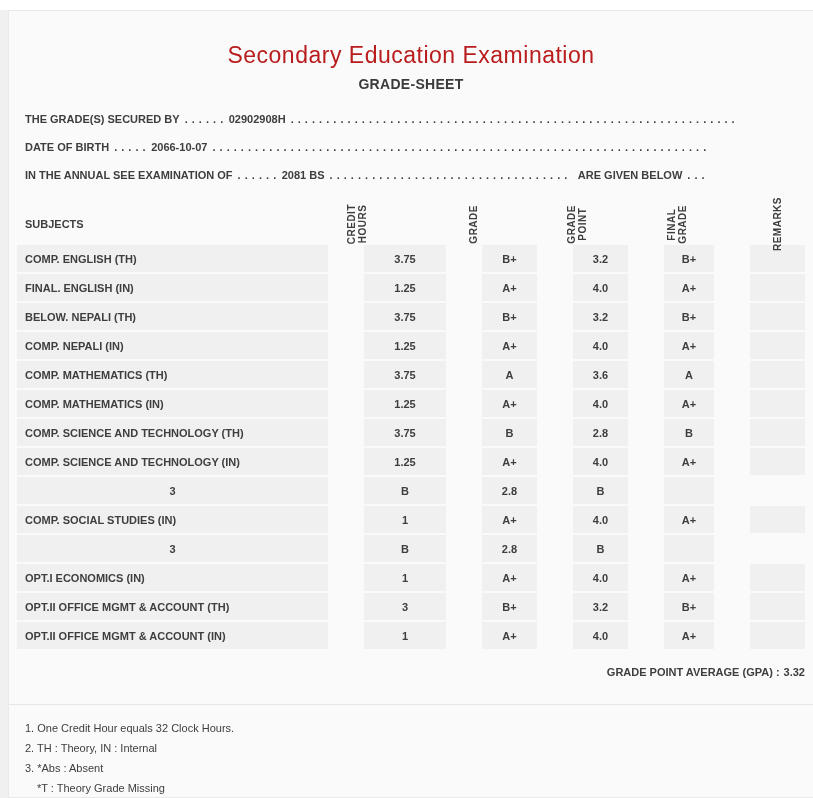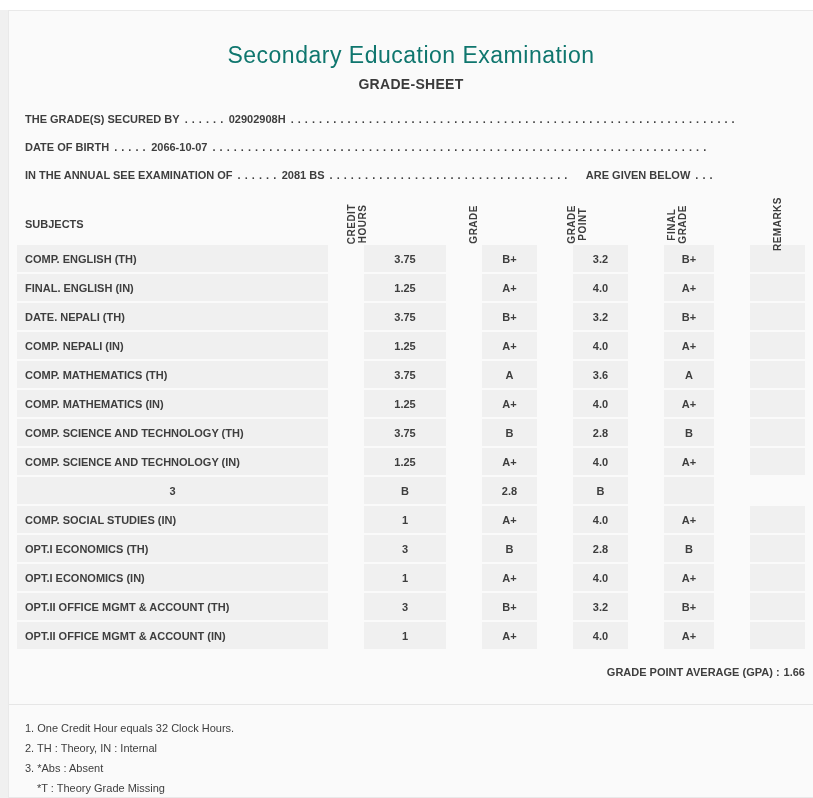--- a/index.html
+++ b/index.html
@@ -17,36 +17,36 @@
   }
   .card {
     position: absolute; top: 10px; left: 8px; right: 0; bottom: 0;
     background: #fafafa;
     border: 1px solid #e9e9e9; border-right: none;
     padding-top: 28px;
   }
   .title {
     text-align: center;
     font-size: 23px; font-weight: 400; letter-spacing: 0.5px;
-    color: #0f766e;
+    color: #b91c1c;
     line-height: 32px;
   }
   .subtitle {
     text-align: center;
     font-size: 14px; font-weight: 700; letter-spacing: 0.3px;
     color: #3a3a3a;
     margin-top: 4px; line-height: 18px;
   }
   .info-block { margin: 12px 8px 0 16px; }
   .info-line {
     font-size: 11px; font-weight: 700;
     line-height: 28px; white-space: nowrap; overflow: hidden;
   }
   .info-line .dots { letter-spacing: 0.5px; margin: 0 5px; }
-  .info-line .suffix { margin-left: 13px; }
+  .info-line .suffix { margin-left: 5px; }
 
   .grades-table { margin: 8px 8px 0 8px; }
   .t-row, .t-head {
     display: grid;
     grid-template-columns: 1fr 82px 55px 55px 50px 55px;
     column-gap: 2px;
   }
   .t-head { height: 46px; margin-bottom: 2px; gap: 48px; }
   .t-head .hcell {
     display: flex; align-items: center; justify-content: center;
@@ -148,21 +148,21 @@
     <div class="t-row">
       <div class="cell subject">FINAL. ENGLISH (IN)</div>
       <div class="cell">1.25</div>
       <div class="cell">A+</div>
       <div class="cell">4.0</div>
       <div class="cell">A+</div>
       <div class="cell"></div>
     </div>
 
     <div class="t-row">
-      <div class="cell subject">DATE. NEPALI (TH)</div>
+      <div class="cell subject">BELOW. NEPALI (TH)</div>
       <div class="cell">3.75</div>
       <div class="cell">B+</div>
       <div class="cell">3.2</div>
       <div class="cell">B+</div>
       <div class="cell"></div>
     </div>
 
     <div class="t-row">
       <div class="cell subject">COMP. NEPALI (IN)</div>
       <div class="cell">1.25</div>
@@ -219,21 +219,20 @@
     <div class="t-row">
       <div class="cell subject">COMP. SOCIAL STUDIES (IN)</div>
       <div class="cell">1</div>
       <div class="cell">A+</div>
       <div class="cell">4.0</div>
       <div class="cell">A+</div>
       <div class="cell"></div>
     </div>
 
     <div class="t-row">
-      <div class="cell subject">OPT.I ECONOMICS (TH)</div>
       <div class="cell">3</div>
       <div class="cell">B</div>
       <div class="cell">2.8</div>
       <div class="cell">B</div>
       <div class="cell"></div>
     </div>
 
     <div class="t-row">
       <div class="cell subject">OPT.I ECONOMICS (IN)</div>
       <div class="cell">1</div>
@@ -257,21 +256,21 @@
       <div class="cell">1</div>
       <div class="cell">A+</div>
       <div class="cell">4.0</div>
       <div class="cell">A+</div>
       <div class="cell"></div>
     </div>
   </div>
   </div>
 
   <div class="gpa">
-    <span>GRADE POINT AVERAGE (GPA) :</span><span class="gpa-value">1.66</span>
+    <span>GRADE POINT AVERAGE (GPA) :</span><span class="gpa-value">3.32</span>
   </div>
 
   <div class="divider"></div>
 
   <div class="footnotes">
     <div class="footnote">1. One Credit Hour equals 32 Clock Hours.</div>
     <div class="footnote">2. TH : Theory, IN : Internal</div>
     <div class="footnote">3. *Abs : Absent</div>
     <div class="footnote indent">*T : Theory Grade Missing</div>
   </div>

